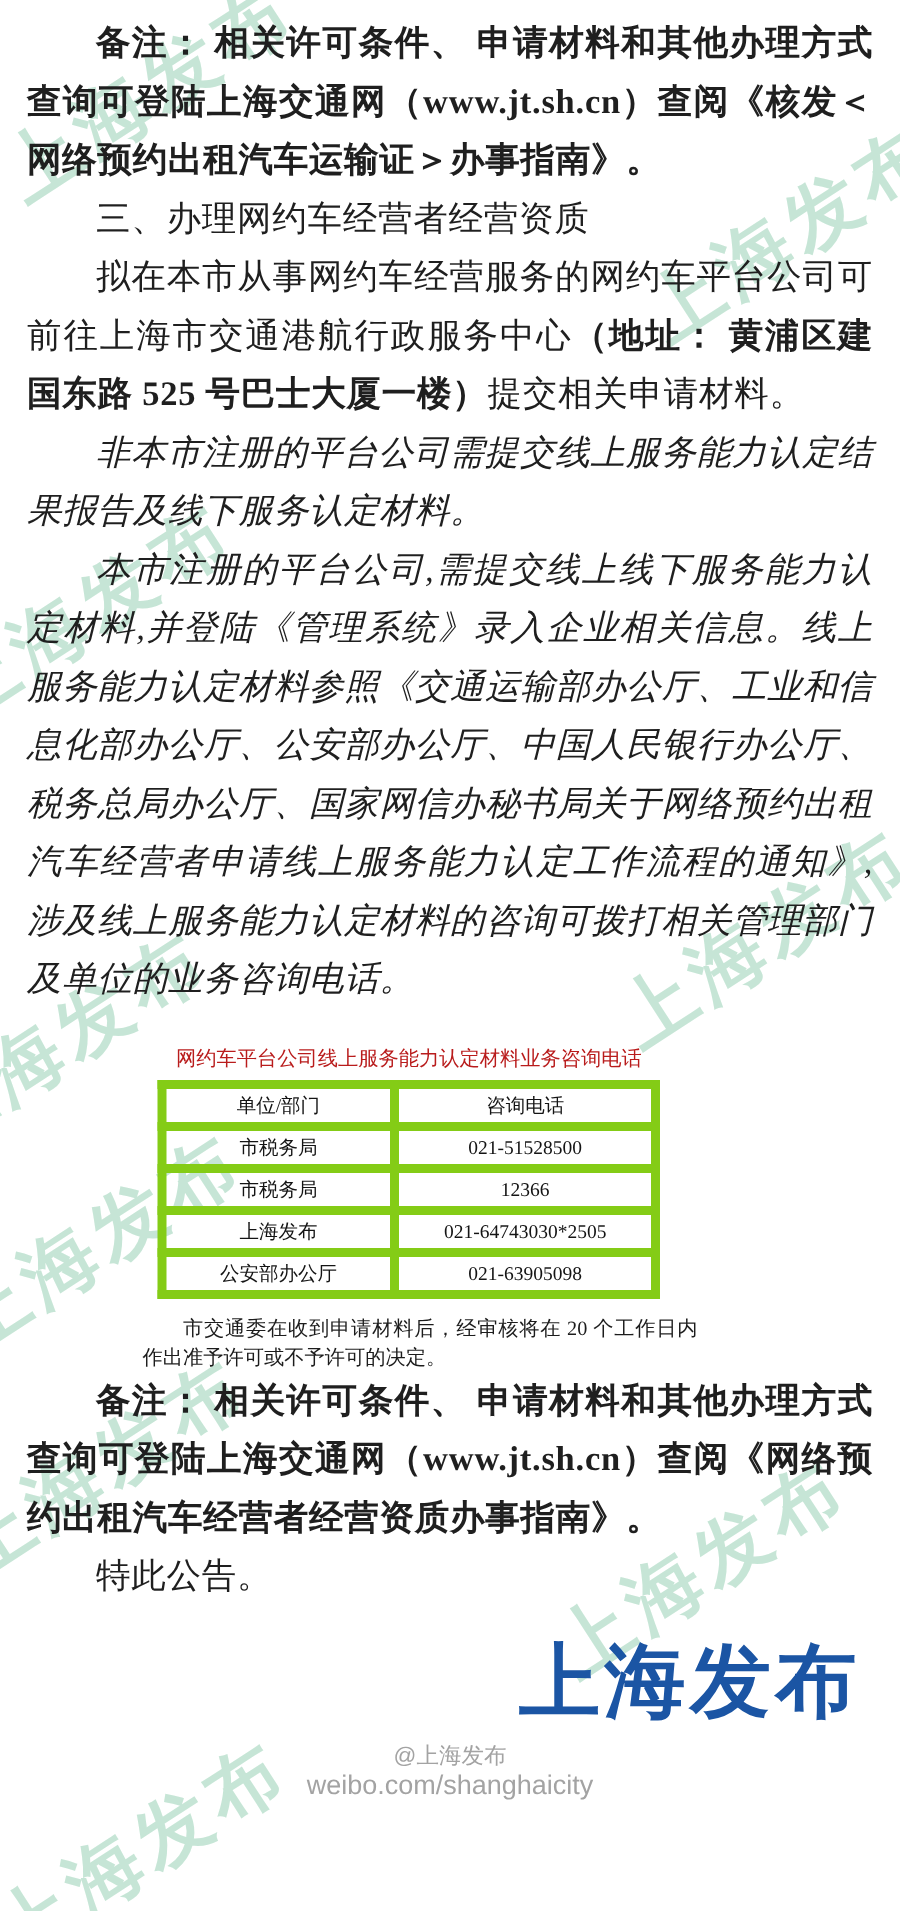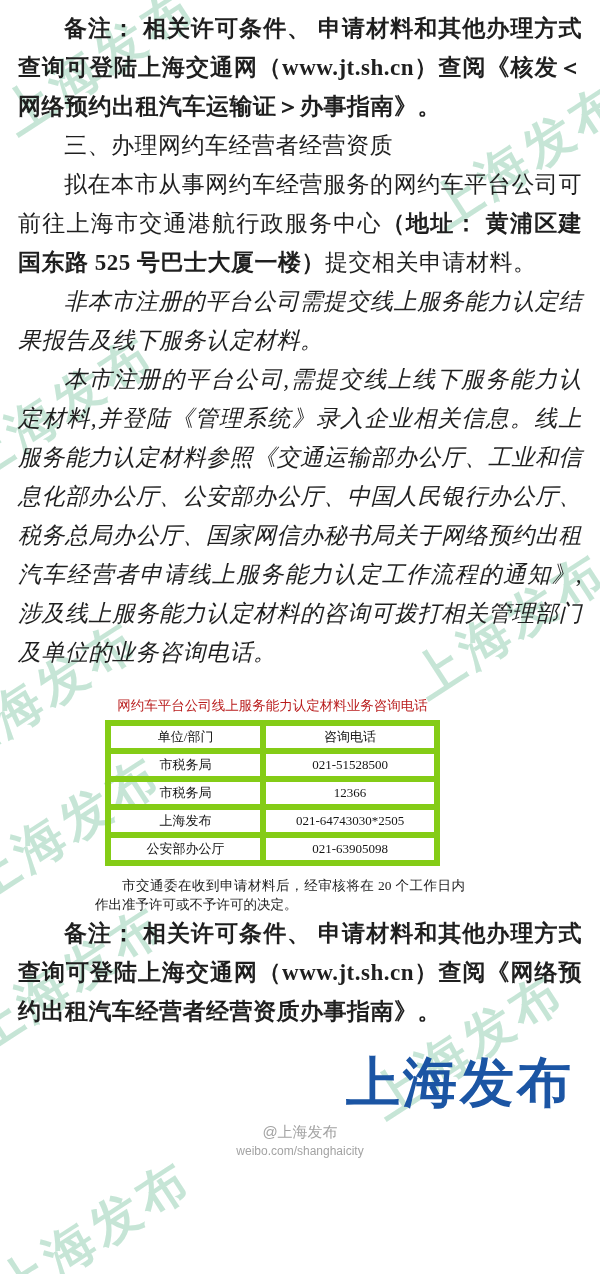--- a/index.html
+++ b/index.html
@@ -100,21 +100,21 @@
     letter-spacing:3px;
     color:var(--logo-blue);
   }
   .footer{
     margin-top:12px;
     text-align:center;
     font-family:"Liberation Sans","DejaVu Sans",sans-serif;
     color:var(--footer-gray);
   }
   .footer .handle{font-size:15px;line-height:18px;}
-  .footer .url{font-size:12px;line-height:20px;}
+  .footer .url{font-size:18px;line-height:20px;}
 </style>
 </head>
 <body>
 
 <div class="page">
 
   <div class="wm-layer">
       <div class="wm" style="left: -10px; top: 28px;">上海发布</div>
       <div class="wm" style="left: 418px; top: 122px;">上海发布</div>
       <div class="wm" style="left: -52px; top: 375px;">上海发布</div>
@@ -164,20 +164,21 @@
               <td class="c1">公安部办公厅</td>
               <td class="c2">021-63905098</td>
             </tr>
           </tbody>
       </table>
       <div class="tbl-note">市交通委在收到申请材料后，经审核将在 20 个工作日内作出准予许可或不予许可的决定。</div>
     </div>
 
     <p class="body bold note2">备注： 相关许可条件、 申请材料和其他办理方式查询可登陆上海交通网（www.jt.sh.cn）查阅《网络预约出租汽车经营者经营资质办事指南》。</p>
 
+    <p class="body closing">特此公告。</p>
 
     <div class="logo">上海发布</div>
 
     <div class="footer">
       <div class="handle">@上海发布</div>
       <div class="url">weibo.com/shanghaicity</div>
     </div>
 
   </div>
 </div>

